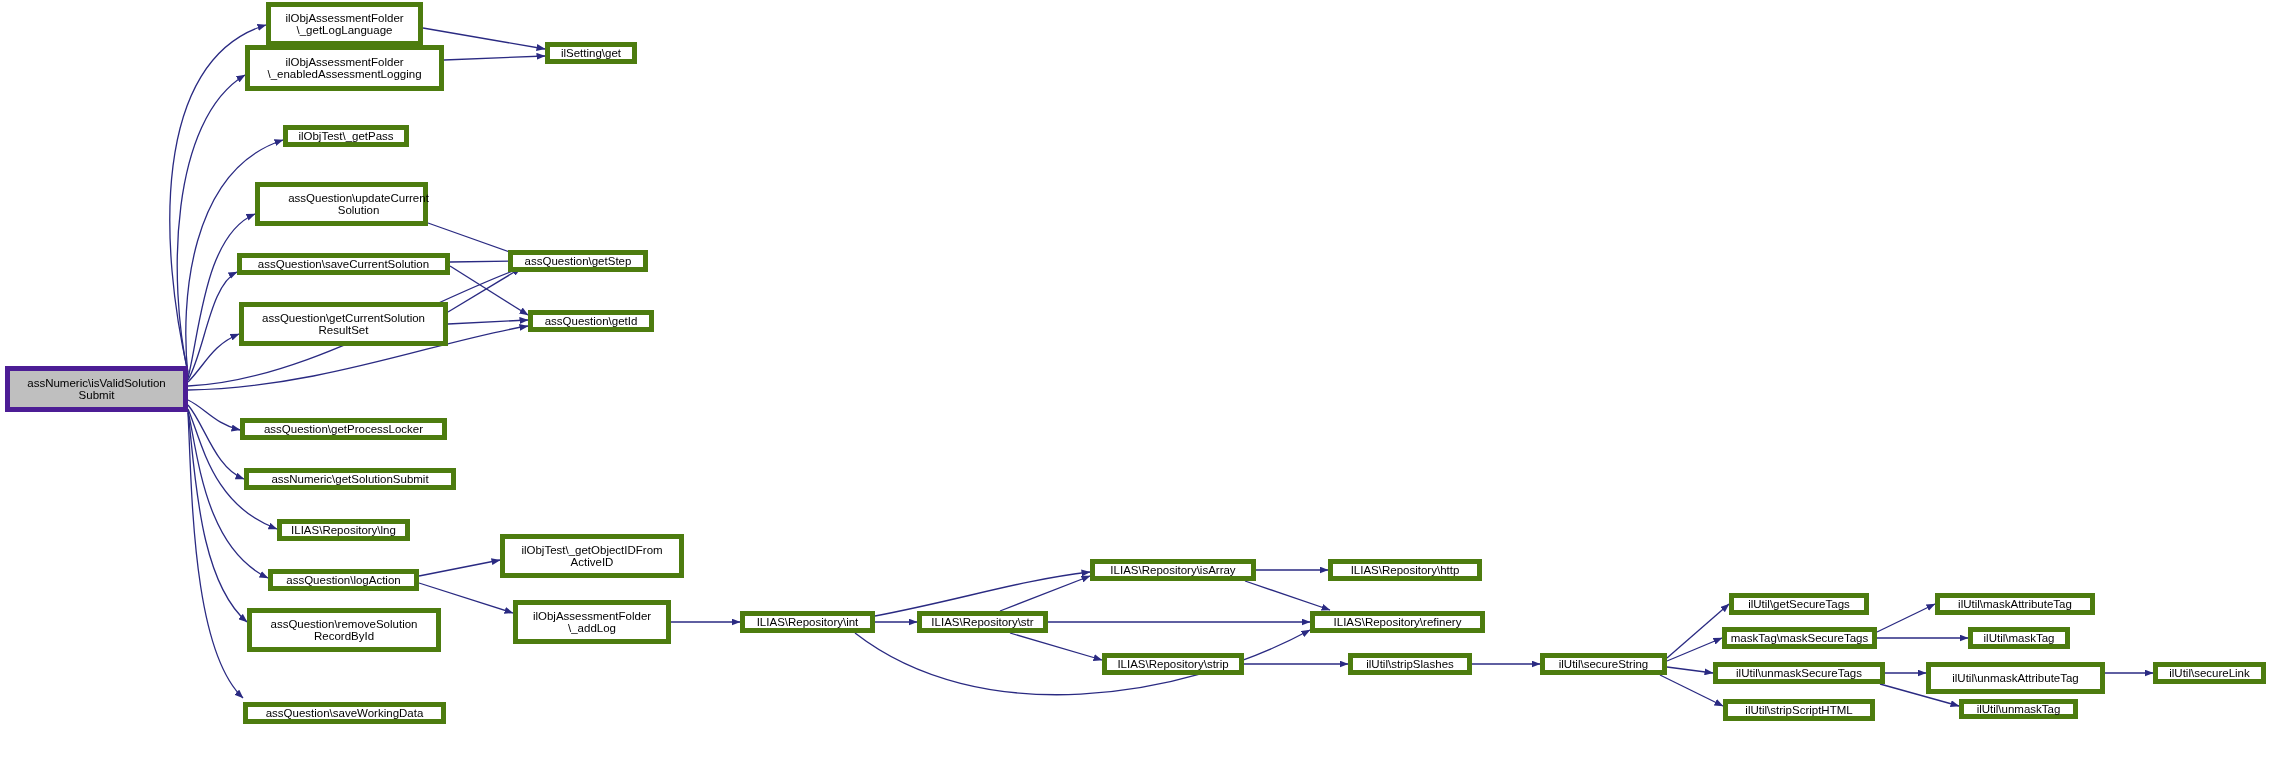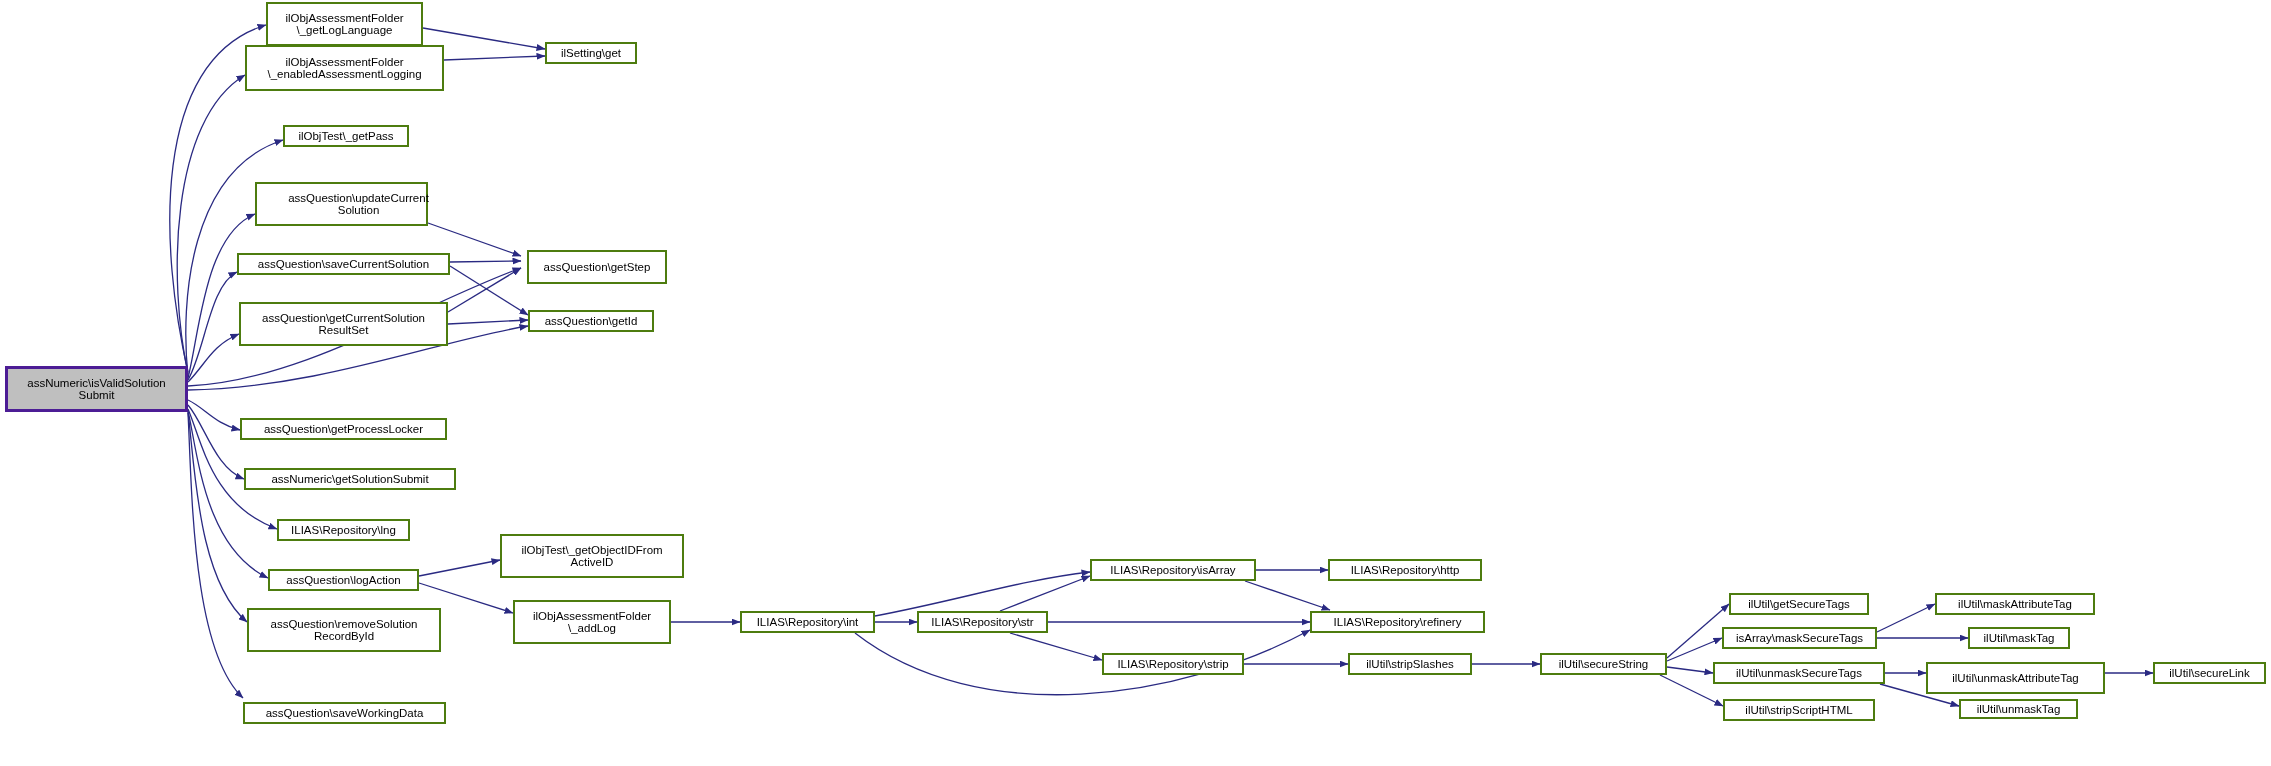--- a/index.html
+++ b/index.html
@@ -15,37 +15,37 @@
   #edges{
     position:absolute;
     left:0; top:0;
     width:2271px;
     height:766px;
     pointer-events:none;
   }
   .node{
     position:absolute;
     box-sizing:border-box;
-    border:2px solid #4d7c0f;
+    border:5px solid #4d7c0f;
     background:#ffffff;
     color:#000000;
     display:flex;
     align-items:center;
     justify-content:center;
     text-align:center;
     line-height:1.08;
     font-size:11.5px;
     letter-spacing:0px;
     white-space:pre-line;
     padding:0 3px;
     z-index:2;
   }
   .node.current{
     background:#bfbfbf;
-    border:3px solid #4c1d95;
+    border:5px solid #4c1d95;
   }
 </style>
 </head>
 <body>
 
 <div id="graph">
   <svg id="edges" viewBox="0 0 2271 766">
     <defs>
       <marker id="arrow" markerWidth="9" markerHeight="7" refX="8.5" refY="3.5" orient="auto" markerUnits="userSpaceOnUse">
         <polygon points="0,0 9,3.5 0,7" fill="#2a2a82"></polygon>
@@ -111,36 +111,36 @@
       <div class="node" style="left: 239px; top: 302px; width: 209px; height: 44px;">assQuestion\getCurrentSolution
 ResultSet</div>
       <div class="node" style="left: 240px; top: 418px; width: 207px; height: 22px;">assQuestion\getProcessLocker</div>
       <div class="node" style="left: 244px; top: 468px; width: 212px; height: 22px;">assNumeric\getSolutionSubmit</div>
       <div class="node" style="left: 277px; top: 519px; width: 133px; height: 22px;">ILIAS\Repository\lng</div>
       <div class="node" style="left: 268px; top: 569px; width: 151px; height: 22px;">assQuestion\logAction</div>
       <div class="node" style="left: 247px; top: 608px; width: 194px; height: 44px;">assQuestion\removeSolution
 RecordById</div>
       <div class="node" style="left: 243px; top: 690px; width: 203px; height: 22px; margin-top: 12px;">assQuestion\saveWorkingData</div>
       <div class="node" style="left: 545px; top: 42px; width: 92px; height: 22px;">ilSetting\get</div>
-      <div class="node" style="left: 527px; top: 250px; width: 140px; height: 34px;">assQuestion\getStep</div>
+      <div class="node" style="left: 508px; top: 250px; width: 140px; height: 22px;">assQuestion\getStep</div>
       <div class="node" style="left: 528px; top: 310px; width: 126px; height: 22px;">assQuestion\getId</div>
       <div class="node" style="left: 500px; top: 534px; width: 184px; height: 44px;">ilObjTest\_getObjectIDFrom
 ActiveID</div>
       <div class="node" style="left: 513px; top: 600px; width: 158px; height: 44px;">ilObjAssessmentFolder
 \_addLog</div>
       <div class="node" style="left: 740px; top: 611px; width: 135px; height: 22px;">ILIAS\Repository\int</div>
       <div class="node" style="left: 917px; top: 611px; width: 131px; height: 22px;">ILIAS\Repository\str</div>
       <div class="node" style="left: 1090px; top: 559px; width: 166px; height: 22px;">ILIAS\Repository\isArray</div>
       <div class="node" style="left: 1328px; top: 559px; width: 154px; height: 22px; text-align: right;">ILIAS\Repository\http</div>
       <div class="node" style="left: 1310px; top: 611px; width: 175px; height: 22px;">ILIAS\Repository\refinery</div>
       <div class="node" style="left: 1102px; top: 653px; width: 142px; height: 22px;">ILIAS\Repository\strip</div>
       <div class="node" style="left: 1348px; top: 653px; width: 124px; height: 22px;">ilUtil\stripSlashes</div>
       <div class="node" style="left: 1540px; top: 653px; width: 127px; height: 22px;">ilUtil\secureString</div>
       <div class="node" style="left: 1729px; top: 593px; width: 140px; height: 22px;">ilUtil\getSecureTags</div>
-      <div class="node" style="left: 1722px; top: 627px; width: 155px; height: 22px;">isArray\maskSecureTags</div>
+      <div class="node" style="left: 1722px; top: 627px; width: 155px; height: 22px;">maskTag\maskSecureTags</div>
       <div class="node" style="left: 1713px; top: 662px; width: 172px; height: 22px;">ilUtil\unmaskSecureTags</div>
       <div class="node" style="left: 1723px; top: 699px; width: 152px; height: 22px;">ilUtil\stripScriptHTML</div>
       <div class="node" style="left: 1935px; top: 593px; width: 160px; height: 22px;">ilUtil\maskAttributeTag</div>
       <div class="node" style="left: 1968px; top: 627px; width: 102px; height: 22px;">ilUtil\maskTag</div>
       <div class="node" style="left: 1926px; top: 662px; width: 179px; height: 32px;">ilUtil\unmaskAttributeTag</div>
       <div class="node" style="left: 1959px; top: 699px; width: 119px; height: 20px;">ilUtil\unmaskTag</div>
       <div class="node" style="left: 2153px; top: 662px; width: 113px; height: 22px;">ilUtil\secureLink</div>
     </div>
 </div>
 

